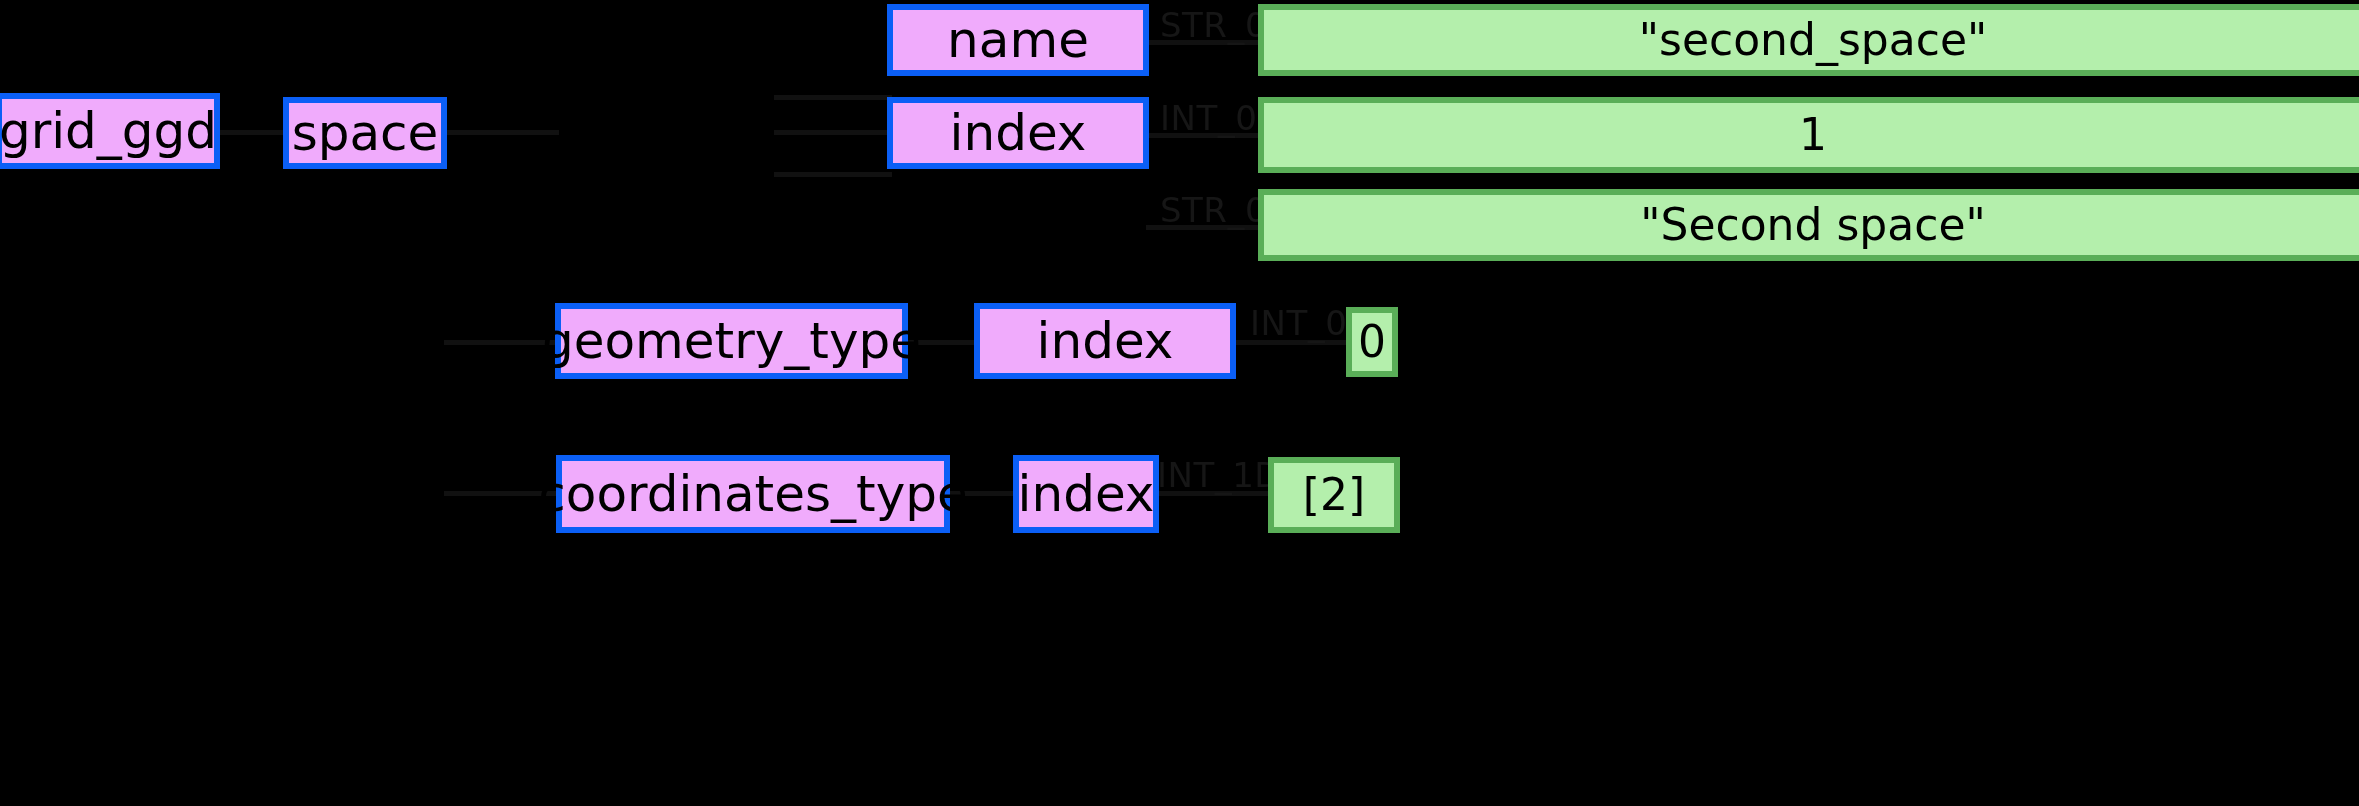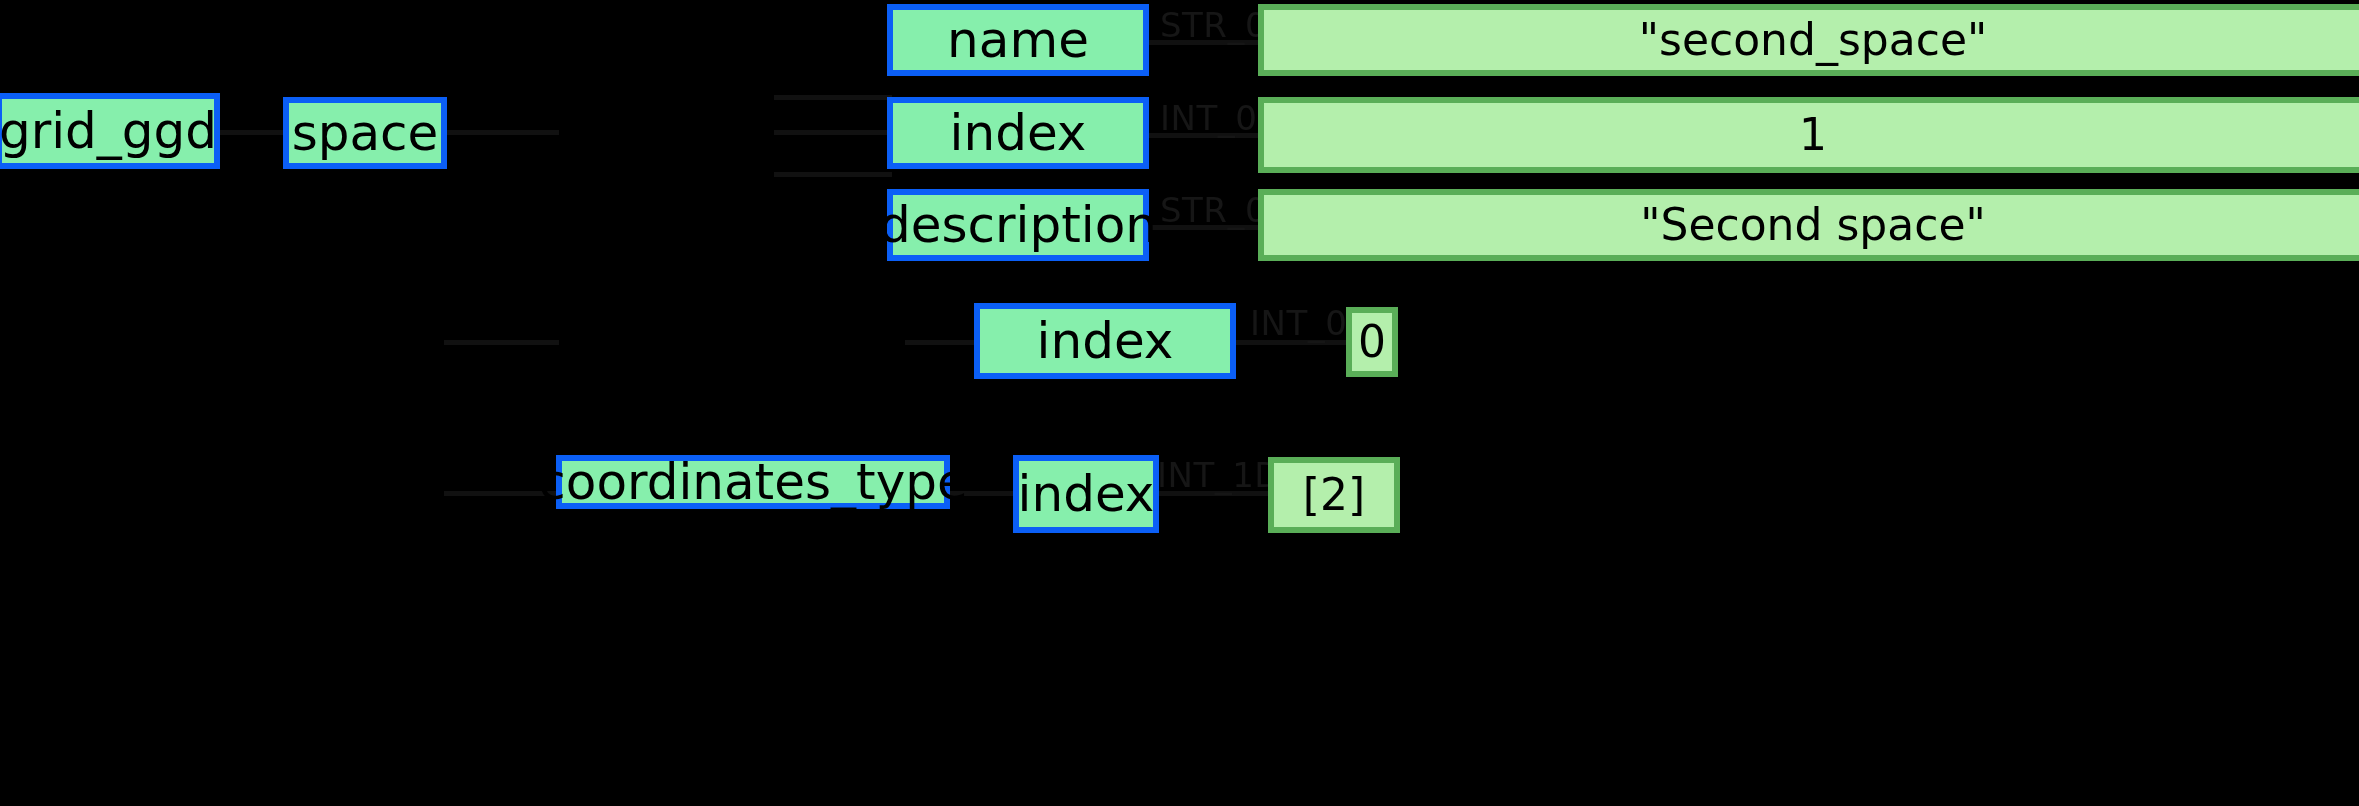--- a/index.html
+++ b/index.html
@@ -21,21 +21,21 @@
   .node {
     position: absolute;
     box-sizing: border-box;
     display: flex;
     align-items: center;
     justify-content: center;
     white-space: nowrap;
     line-height: 1;
   }
   .node-field {
-    background: #86efac;
+    background: #f0abfc;
     border: 6px solid #0b5ff6;
     color: #000000;
     font-size: 50px;
   }
   .node-value {
     background: #b4efac;
     border: 6px solid #5aae58;
     color: #000000;
     font-size: 44px;
   }
@@ -76,36 +76,36 @@
 
   <div class="node node-field" style="left:-4px; top:93px; width:224px; height:76px;">
     <span>grid_ggd</span>
   </div>
 
   <div class="node node-field" style="left:283px; top:97px; width:164px; height:72px;">
     <span>space</span>
   </div>
 
 
+  <div class="node node-field" style="left:555px; top:303px; width:353px; height:76px;">
+    <span>geometry_type</span>
+  </div>
 
-  <div class="node node-field" style="left:556px; top:455px; width:394px; height:54px;">
+  <div class="node node-field" style="left:556px; top:455px; width:394px; height:78px;">
     <span>coordinates_type</span>
   </div>
 
   <div class="node node-field" style="left:887px; top:4px; width:262px; height:72px;">
     <span>name</span>
   </div>
 
   <div class="node node-field" style="left:887px; top:97px; width:262px; height:72px;">
     <span>index</span>
   </div>
 
-  <div class="node node-field" style="left:887px; top:189px; width:262px; height:72px;">
-    <span>description</span>
-  </div>
 
   <div class="node node-field" style="left:974px; top:303px; width:262px; height:76px;">
     <span>index</span>
   </div>
 
   <div class="node node-field" style="left:1013px; top:455px; width:146px; height:78px;">
     <span>index</span>
   </div>
 
   <div class="edge-label" style="left:1160px; top:8px;">STR_0D</div>

